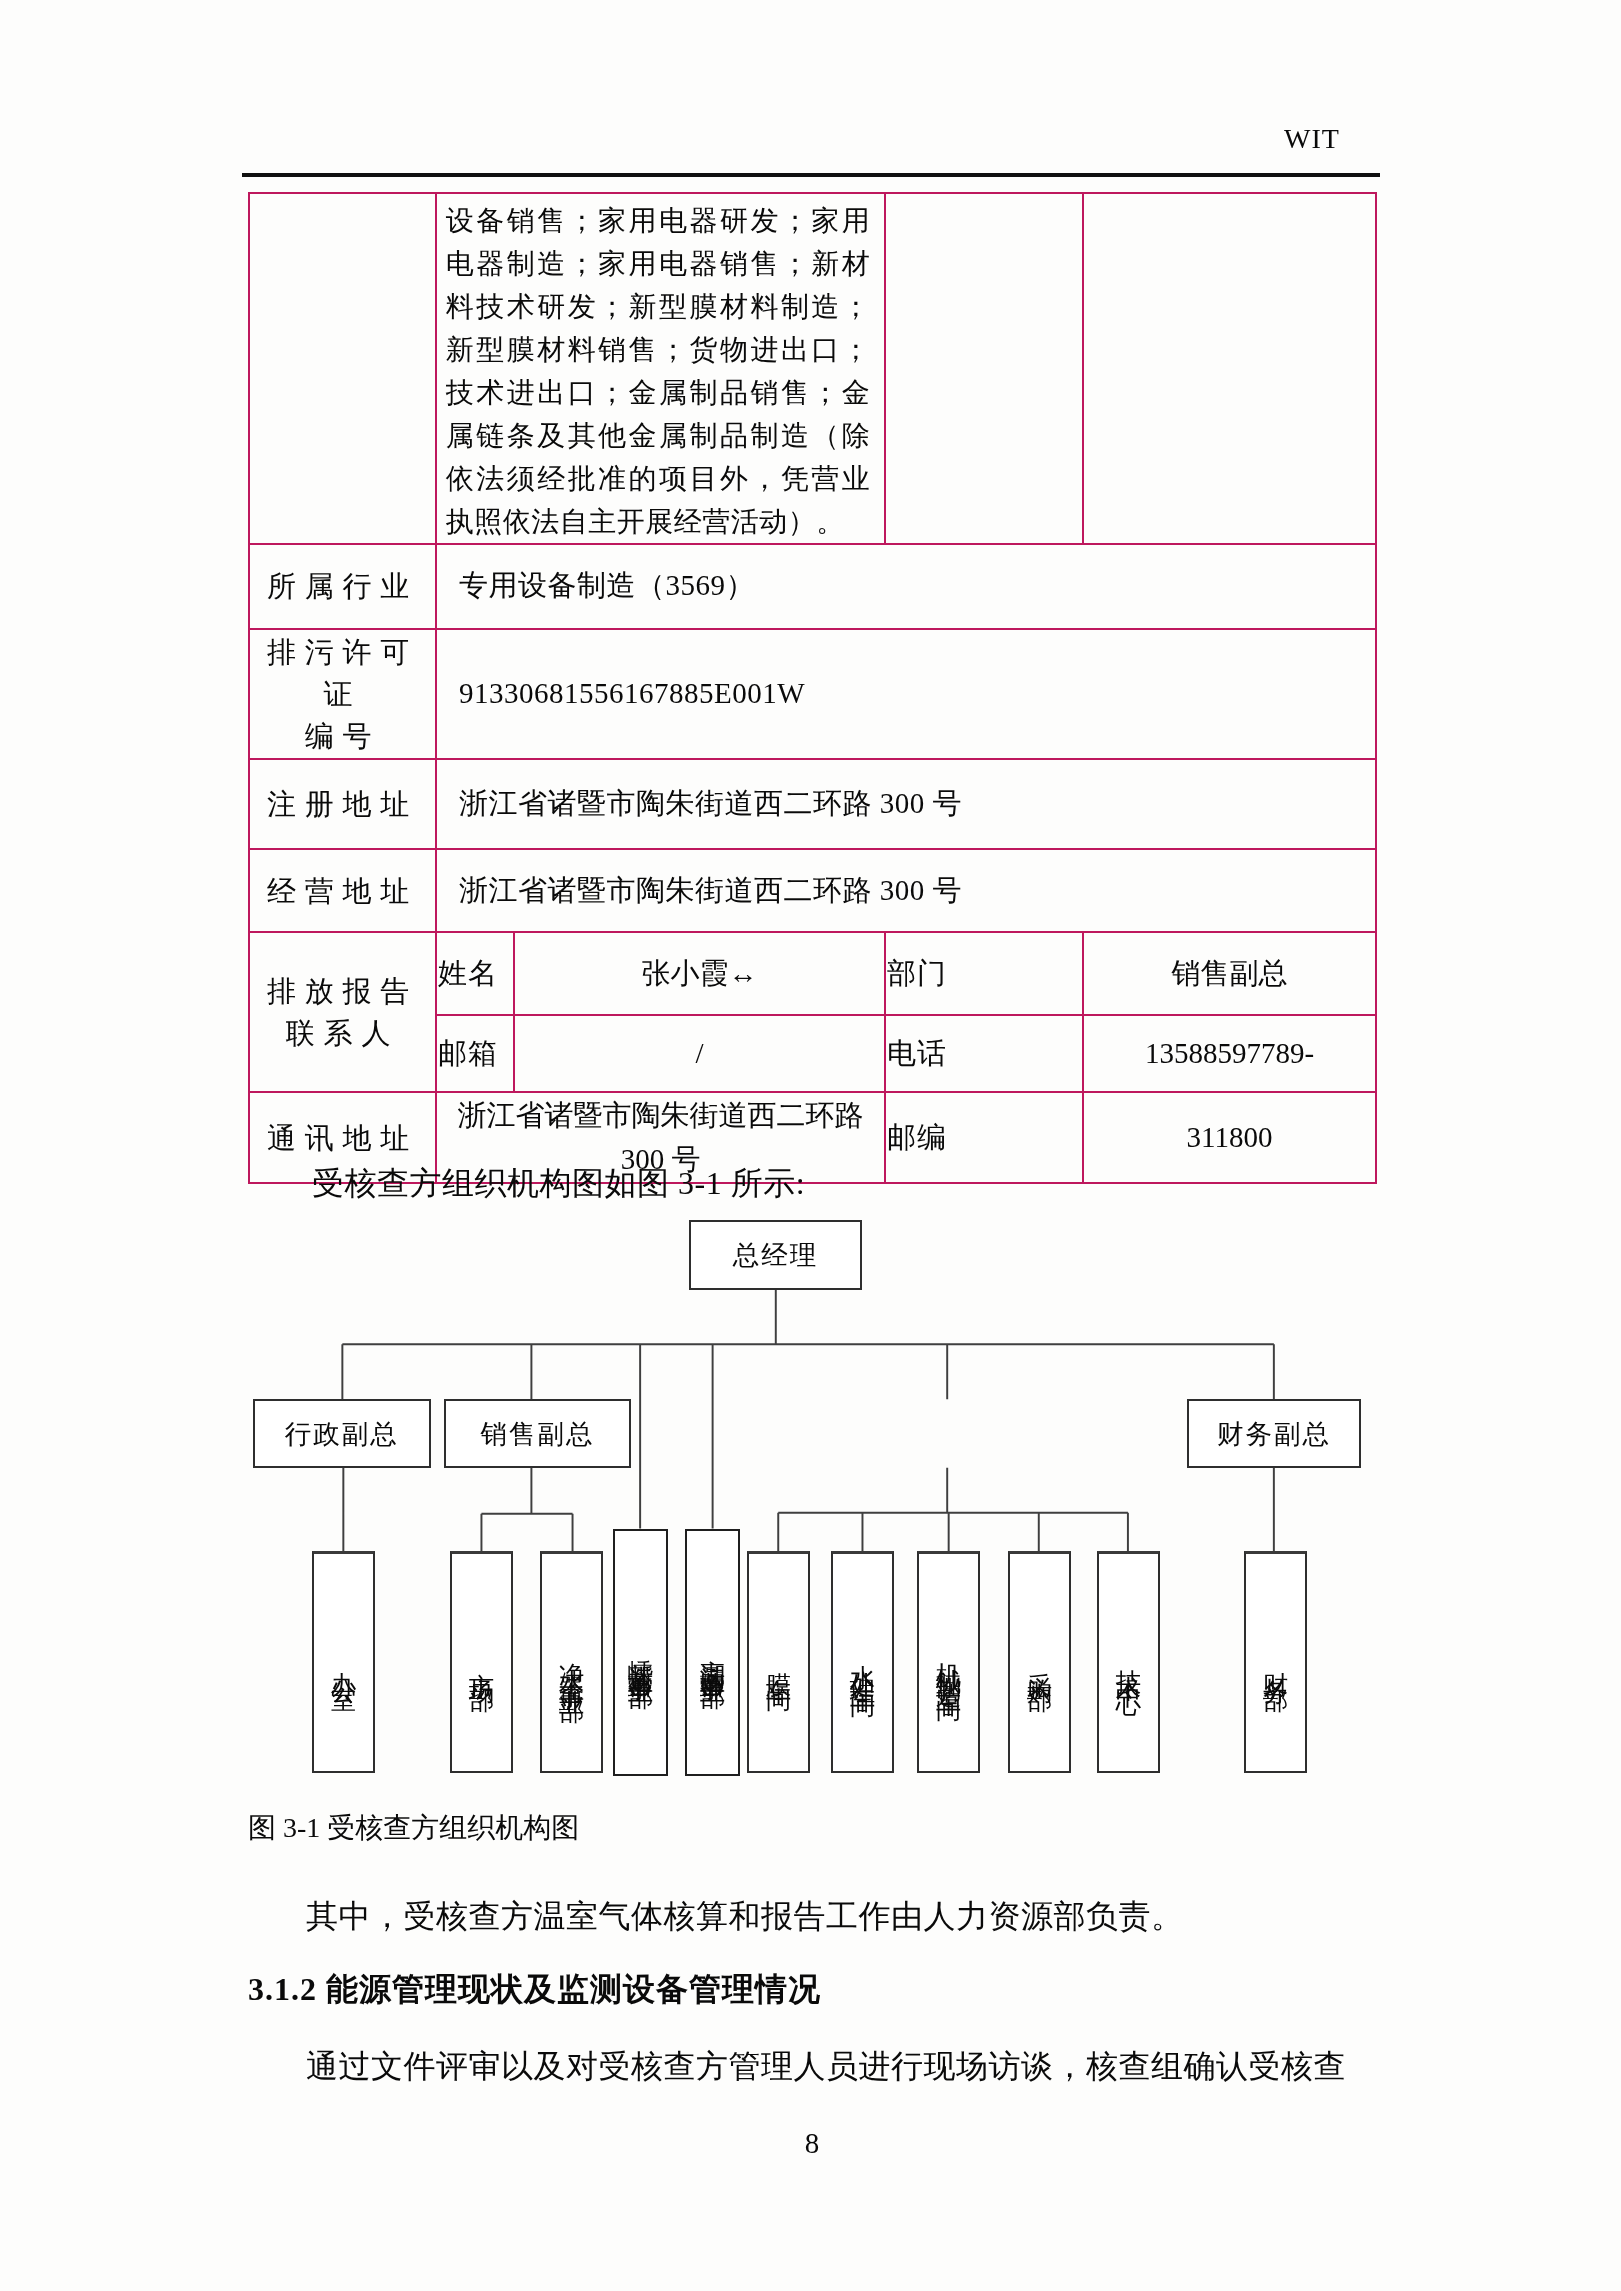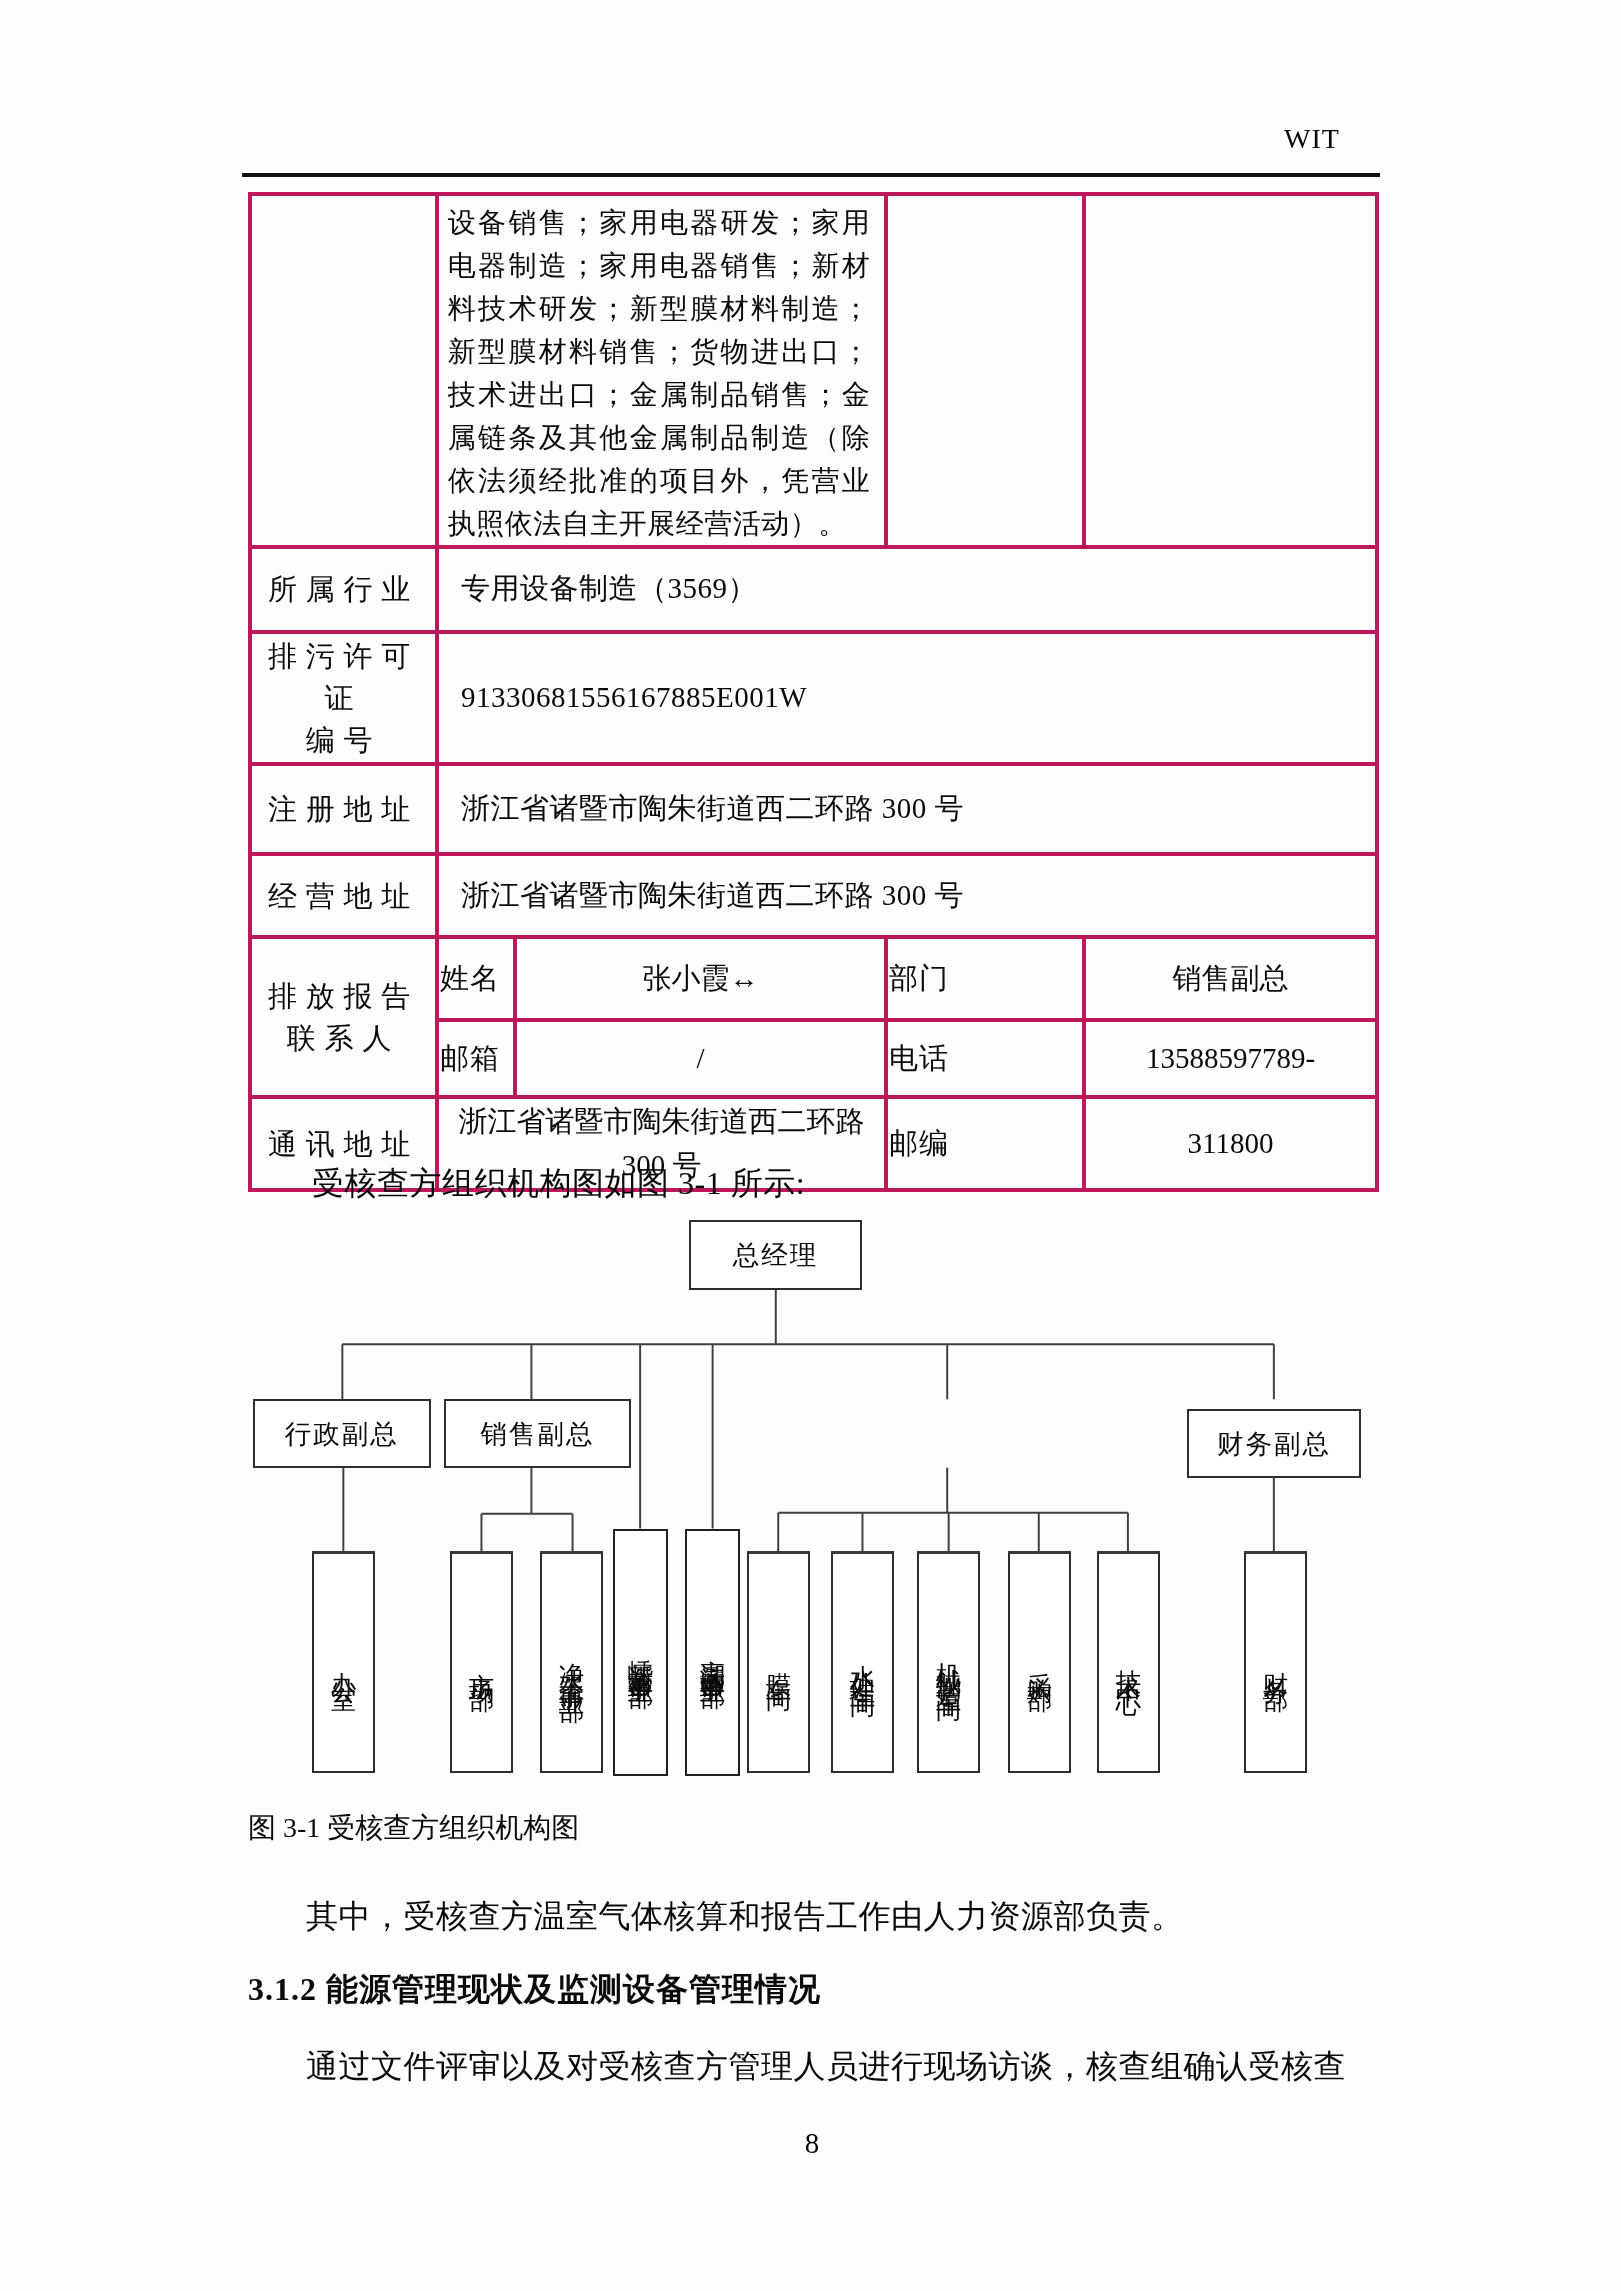--- a/index.html
+++ b/index.html
@@ -13,21 +13,21 @@
   
   .hdr-title{left:267px;top:125px;font-size:25.5px;letter-spacing:0.5px;}
   .hdr-wit{left:1284px;top:123px;font-size:28px;letter-spacing:1px;}
   .hdr-rule{left:242px;top:173px;width:1138px;height:3.9px;background:#101010;}
   
   table.info{
     position:absolute;left:248px;top:192px;width:1128px;
     border-collapse:collapse;table-layout:fixed;
     font-size:29px;color:#0a0a0a;
   }
-  table.info td{border:4px solid #be185d;box-sizing:border-box;vertical-align:middle;overflow:hidden;}
+  table.info td{border:2px solid #be185d;box-sizing:border-box;vertical-align:middle;overflow:hidden;}
   td.lbl{text-align:center;letter-spacing:8.8px;white-space:pre-line;line-height:1.45;}
   td.sublbl{letter-spacing:1px;margin-top:24px;}
   td.val{text-align:left;padding-left:22px;letter-spacing:0.5px;}
   td.ctr{text-align:center;white-space:pre-line;line-height:1.5;}
   td.scope{
     vertical-align:top;text-align:justify;text-justify:inter-character;
     padding:4.9px 13.7px 0 8.8px;font-size:28px;line-height:43px;letter-spacing:0.5px;
   }
   
   .para{font-size:32px;letter-spacing:0.5px;white-space:nowrap;}
@@ -129,21 +129,21 @@
     <div class="oc-box oc-h" style="left:444px;top:4.9px;width:173px;height:70px;">
         <span>总经理</span>
       </div>
 
     <div class="oc-box oc-h" style="left:7.8px;top:184px;width:178px;height:69px;">
         <span>行政副总</span>
       </div>
     <div class="oc-box oc-h" style="left:199px;top:184px;width:187px;height:69px;">
         <span>销售副总</span>
       </div>
-    <div class="oc-box oc-h" style="left:942px;top:194px;width:174px;height:69px;">
+    <div class="oc-box oc-h" style="left:942px;top:184px;width:174px;height:69px;">
         <span>财务副总</span>
       </div>
 
     <div class="oc-box oc-v" style="left:67px;top:336px;width:63px;height:222px;">办公室</div>
     <div class="oc-box oc-v" style="left:205px;top:336px;width:63px;height:222px;">市场部</div>
     <div class="oc-box oc-v" style="left:295px;top:336px;width:63px;height:222px;">净水器事业部</div>
     <div class="oc-box oc-v heavy" style="left:368px;top:314px;width:55px;height:247px;">嵊新运营事业部</div>
     <div class="oc-box oc-v heavy" style="left:440px;top:314px;width:55px;height:247px;">高湖运营事业部</div>
     <div class="oc-box oc-v" style="left:502px;top:336px;width:63px;height:222px;">膜车间</div>
     <div class="oc-box oc-v" style="left:586px;top:336px;width:63px;height:222px;">水处理车间</div>

